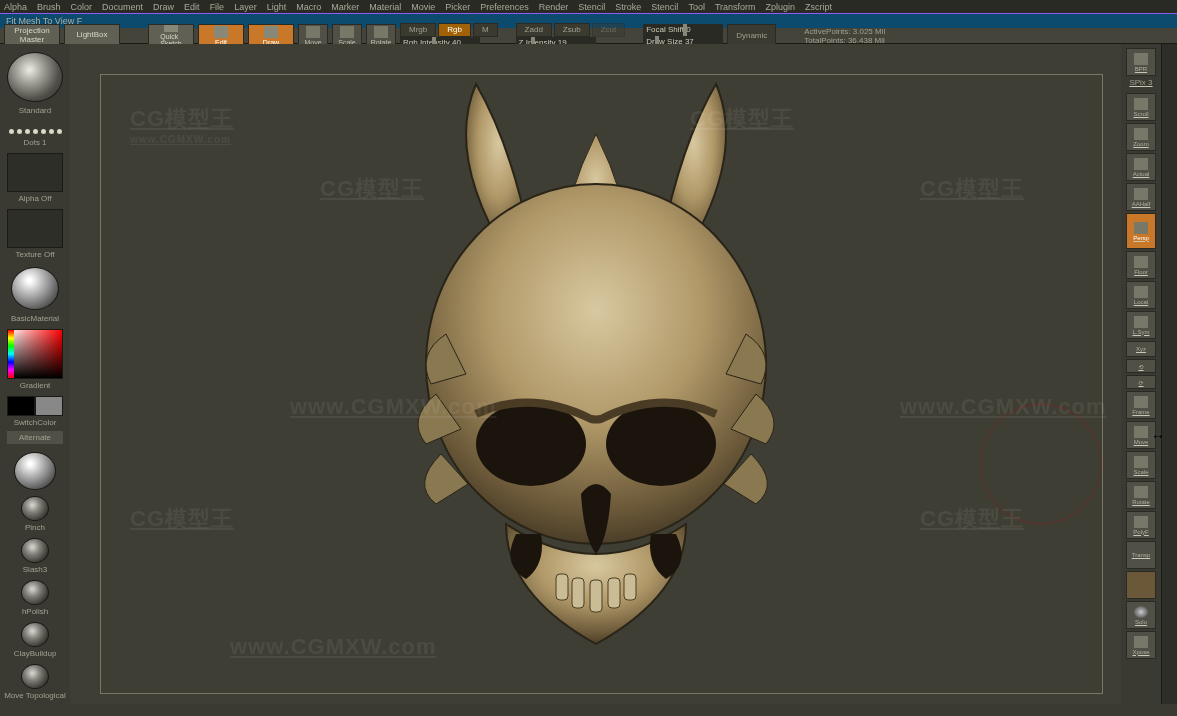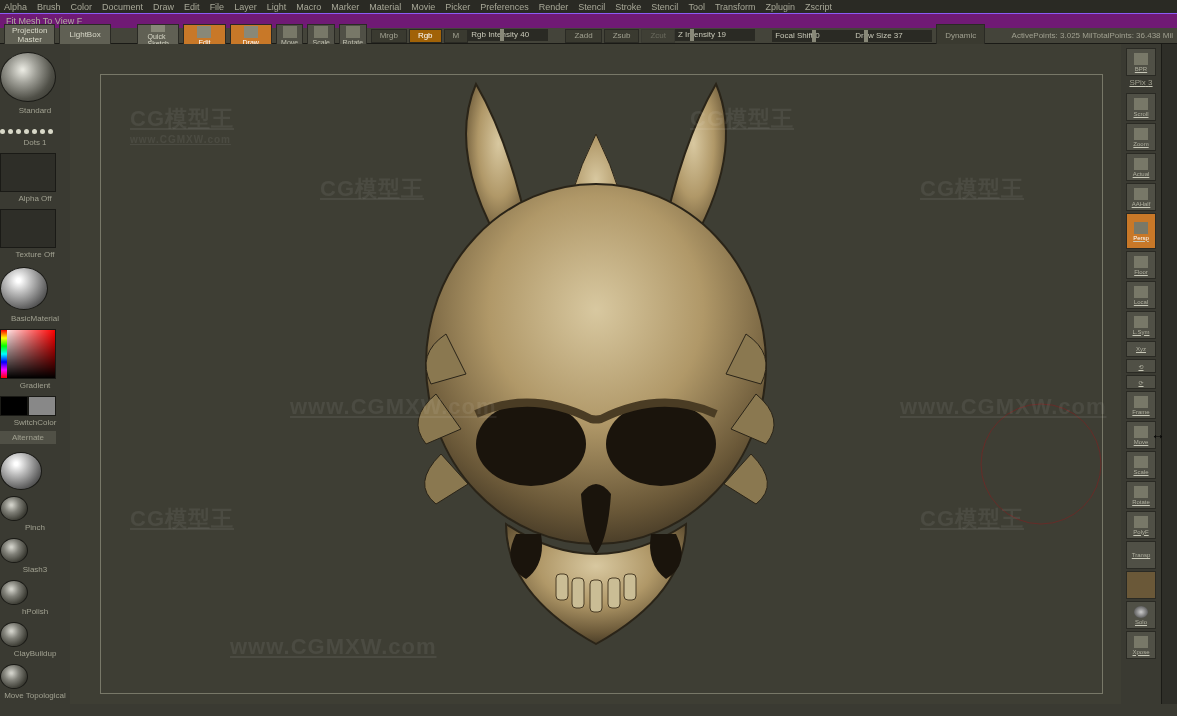--- a/index.html
+++ b/index.html
@@ -3,43 +3,43 @@
 <meta charset="utf-8">
 <style>
 * { margin: 0; padding: 0; box-sizing: border-box; font-family: Arial, sans-serif; user-select: none; }
 body { background: #3a3a32; color: #c8c8b8; font-size: 9px; width: 1177px; height: 716px; overflow: hidden; }
 
 
 .menubar { height: 14px; background: #2a2a24; display: flex; align-items: center; padding: 0 4px; gap: 10px; border-bottom: 1px solid #8b5cf6; }
 .menubar span { font-size: 9px; color: #a8a898; cursor: pointer; }
 
 
-.hintbar { height: 14px; background: #701a75; padding: 0 6px; display: flex; align-items: center; font-size: 9px; color: #b0b0a0; }
+.hintbar { height: 14px; background: #0c4a6e; padding: 0 6px; display: flex; align-items: center; font-size: 9px; color: #b0b0a0; }
 
 
 .toolbar { height: 16px; background: #44443a; display: flex; align-items: center; padding: 2px 4px; gap: 4px; border-bottom: 1px solid #1a1a16; }
 .tool-big { width: 56px; height: 24px; background: #606054; border: 1px solid #2a2a24; display: flex; flex-direction: column; justify-content: center; align-items: center; font-size: 8px; color: #d8d8c8; cursor: pointer; line-height: 1.1; text-align: center; }
 .tool-btn { width: 46px; height: 24px; background: #606054; border: 1px solid #2a2a24; display: flex; flex-direction: column; justify-content: center; align-items: center; font-size: 7px; color: #d8d8c8; cursor: pointer; gap: 1px; }
 .tool-btn.selected { background: #c87828; color: #fff; }
 .tool-btn .ico { width: 14px; height: 12px; background: #888878; }
 .tool-icon { width: 30px; height: 24px; background: #505046; border: 1px solid #2a2a24; display: flex; flex-direction: column; justify-content: center; align-items: center; font-size: 7px; color: #c0c0b0; cursor: pointer; }
 .tool-icon .ico { width: 14px; height: 12px; background: #787868; margin-bottom: 1px; }
 .tool-pill { height: 14px; padding: 0 8px; background: #3a3a30; border: 1px solid #2a2a24; display: flex; align-items: center; font-size: 8px; color: #a0a090; cursor: pointer; }
 .tool-pill.active { background: #a16207; color: #fff; }
-.tool-col { display: flex; flex-direction: row; gap: 0; }
+.tool-col { display: flex; flex-direction: column; gap: 0; }
 .tool-row { display: flex; gap: 2px; align-items: center; }
 .slider { width: 80px; height: 12px; background: #2a2a24; position: relative; font-size: 8px; display: flex; align-items: center; padding: 0 3px; }
 .slider .thumb { position: absolute; width: 4px; height: 12px; background: #888878; top: 0; }
 .info { font-size: 8px; color: #a0a090; white-space: nowrap; }
 
 
 .main { display: flex; height: calc(716px - 56px); }
 
 
-.left { width: 70px; background: #3a3a32; display: flex; flex-direction: column; padding-top: 4px; }
+.left { width: 70px; background: #3a3a32; display: flex; flex-direction: column; align-items: center; padding-top: 4px; }
 .brush-thumb { width: 56px; height: 56px; background: radial-gradient(circle at 40% 35%, #e8e8e0 2%, #a0a098 30%, #505048 65%, #2a2a24 100%); border-radius: 50%; margin: 4px 0; border: 1px solid #1a1a16; cursor: pointer; }
 .brush-thumb.small { width: 28px; height: 28px; margin: 2px 0; background: radial-gradient(circle at 40% 35%, #d0d0c8 4%, #808078 35%, #404038 70%, #1a1a16 100%); }
 .label-sm { font-size: 8px; color: #a0a090; text-align: center; margin-bottom: 4px; }
 .dots-row { display: flex; gap: 3px; margin: 10px 0 4px; } .dots-row i { width: 5px; height: 5px; background: #d8d8c8; border-radius: 50%; }
 .small-slot { width: 56px; height: 44px; background: #2e2e28; border: 1px solid #1a1a16; margin: 2px 0; cursor: pointer; }
 .mat-ball { width: 48px; height: 48px; background: radial-gradient(circle at 38% 30%, #fff 5%, #c0c0c0 30%, #606060 70%, #202020 100%); border-radius: 50%; margin: 4px 0; border: 1px solid #1a1a16; cursor: pointer; }
 .picker { width: 56px; height: 56px; background: linear-gradient(to right, #fff, #f00), linear-gradient(to bottom, transparent, #000); background-blend-mode: multiply; border: 1px solid #1a1a16; margin: 2px 0; cursor: crosshair; position: relative; }
 .picker::before { content:""; position:absolute; left:0; top:0; width:6px; height:100%; background: linear-gradient(to bottom,#f00,#ff0,#0f0,#0ff,#00f,#f0f,#f00);}
 .swatch-row { display: flex; gap: 0; margin: 2px 0; } .swatch-row div { width: 28px; height: 20px; border: 1px solid #1a1a16; cursor: pointer; }
 

